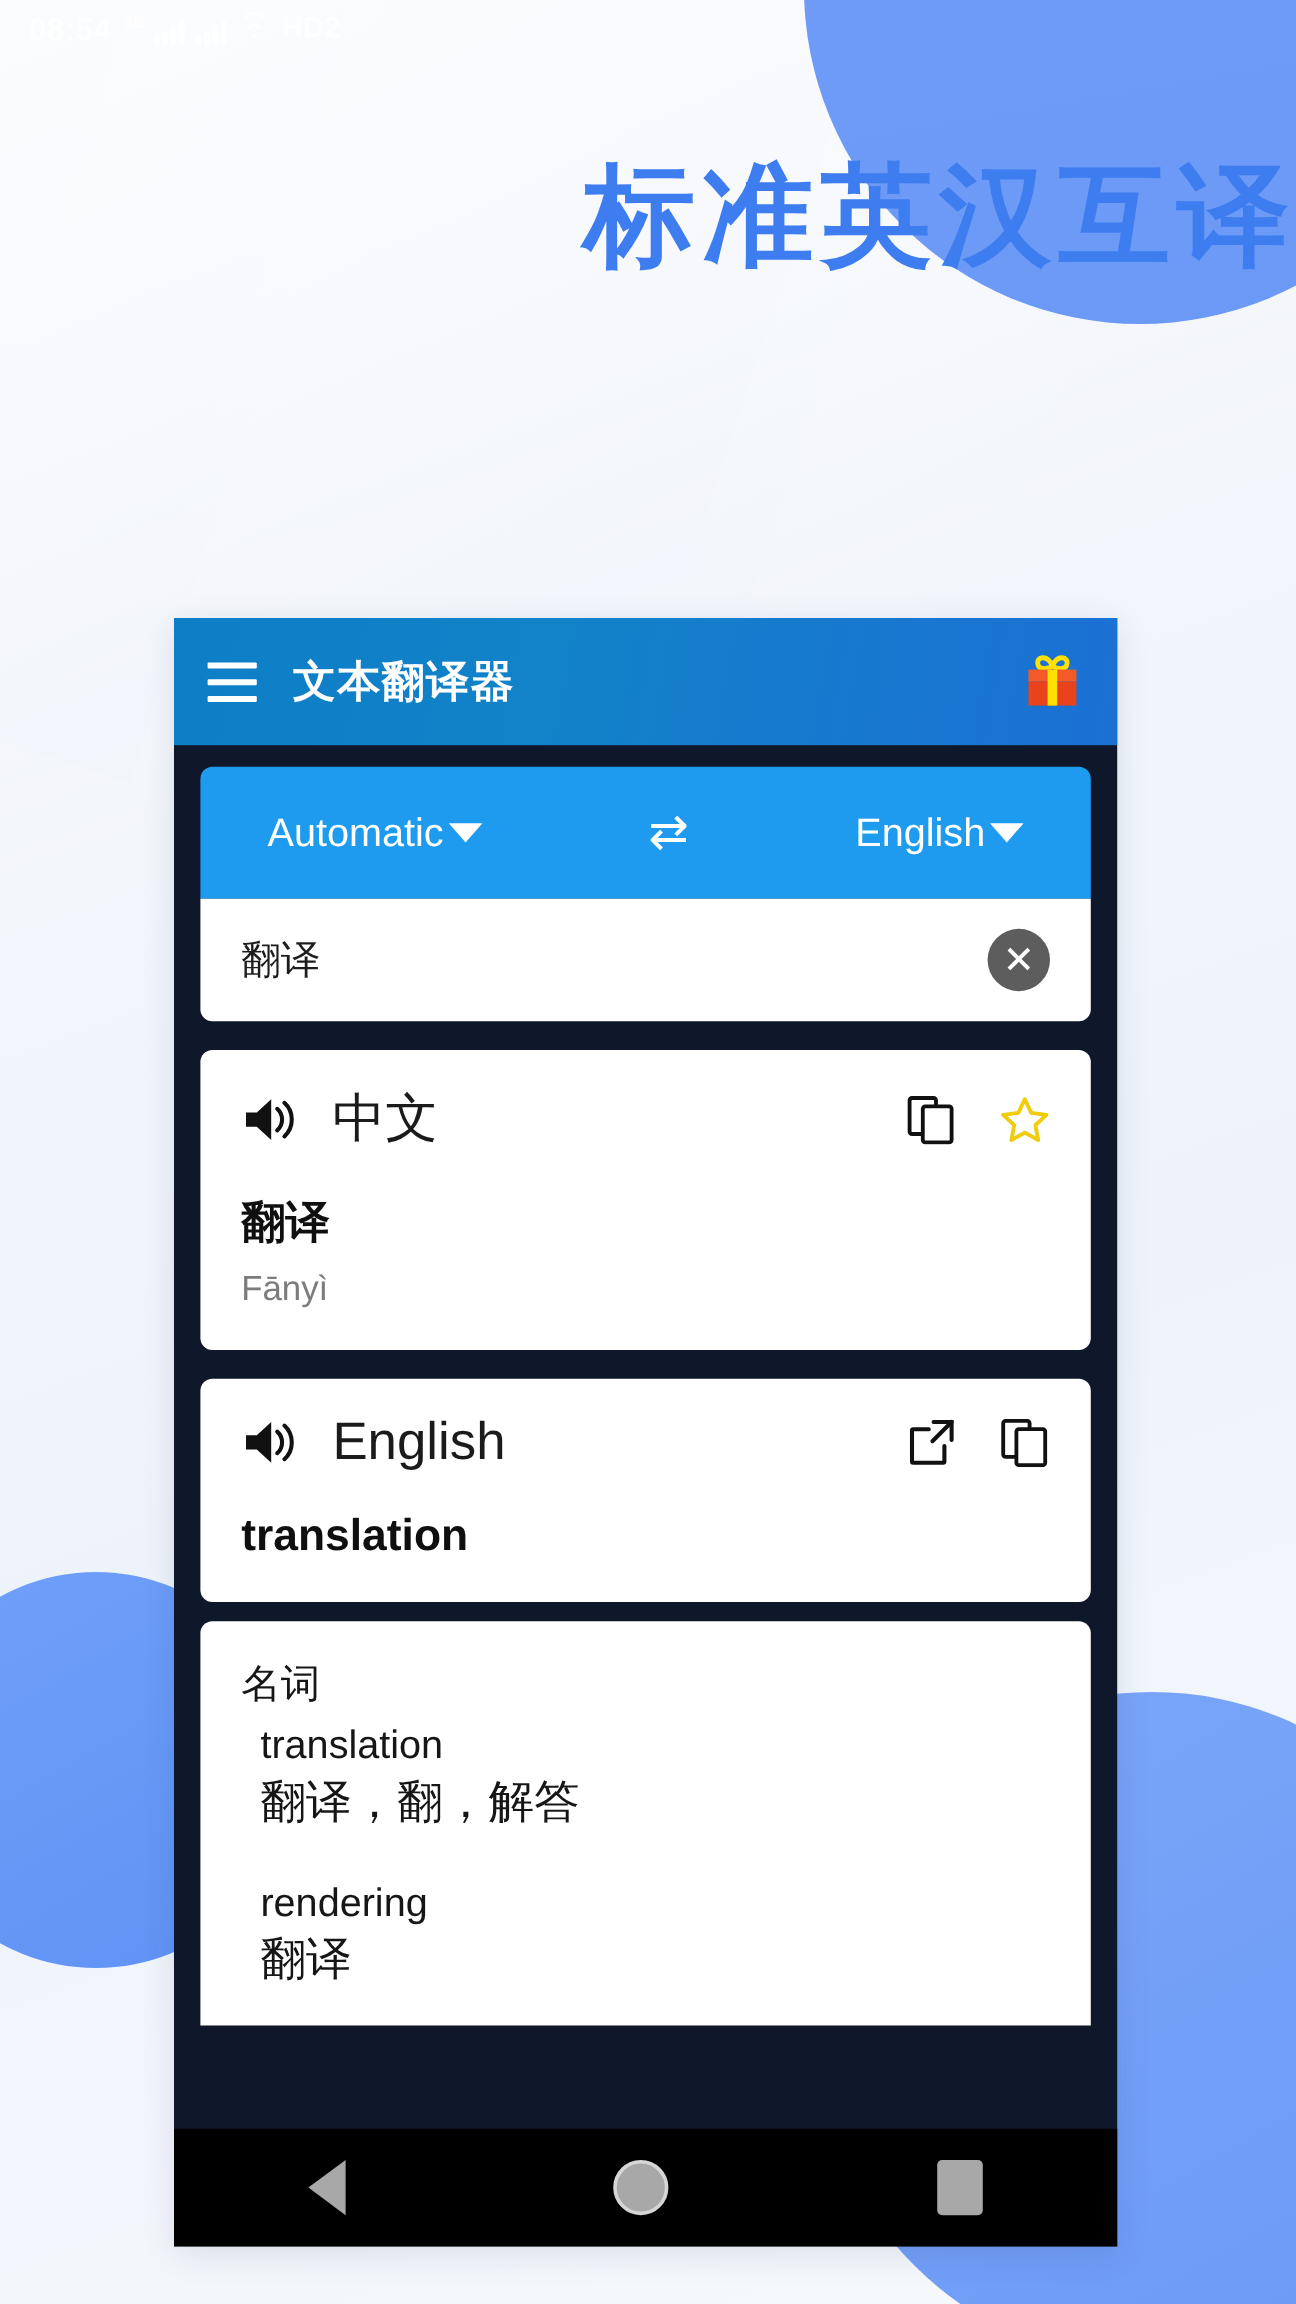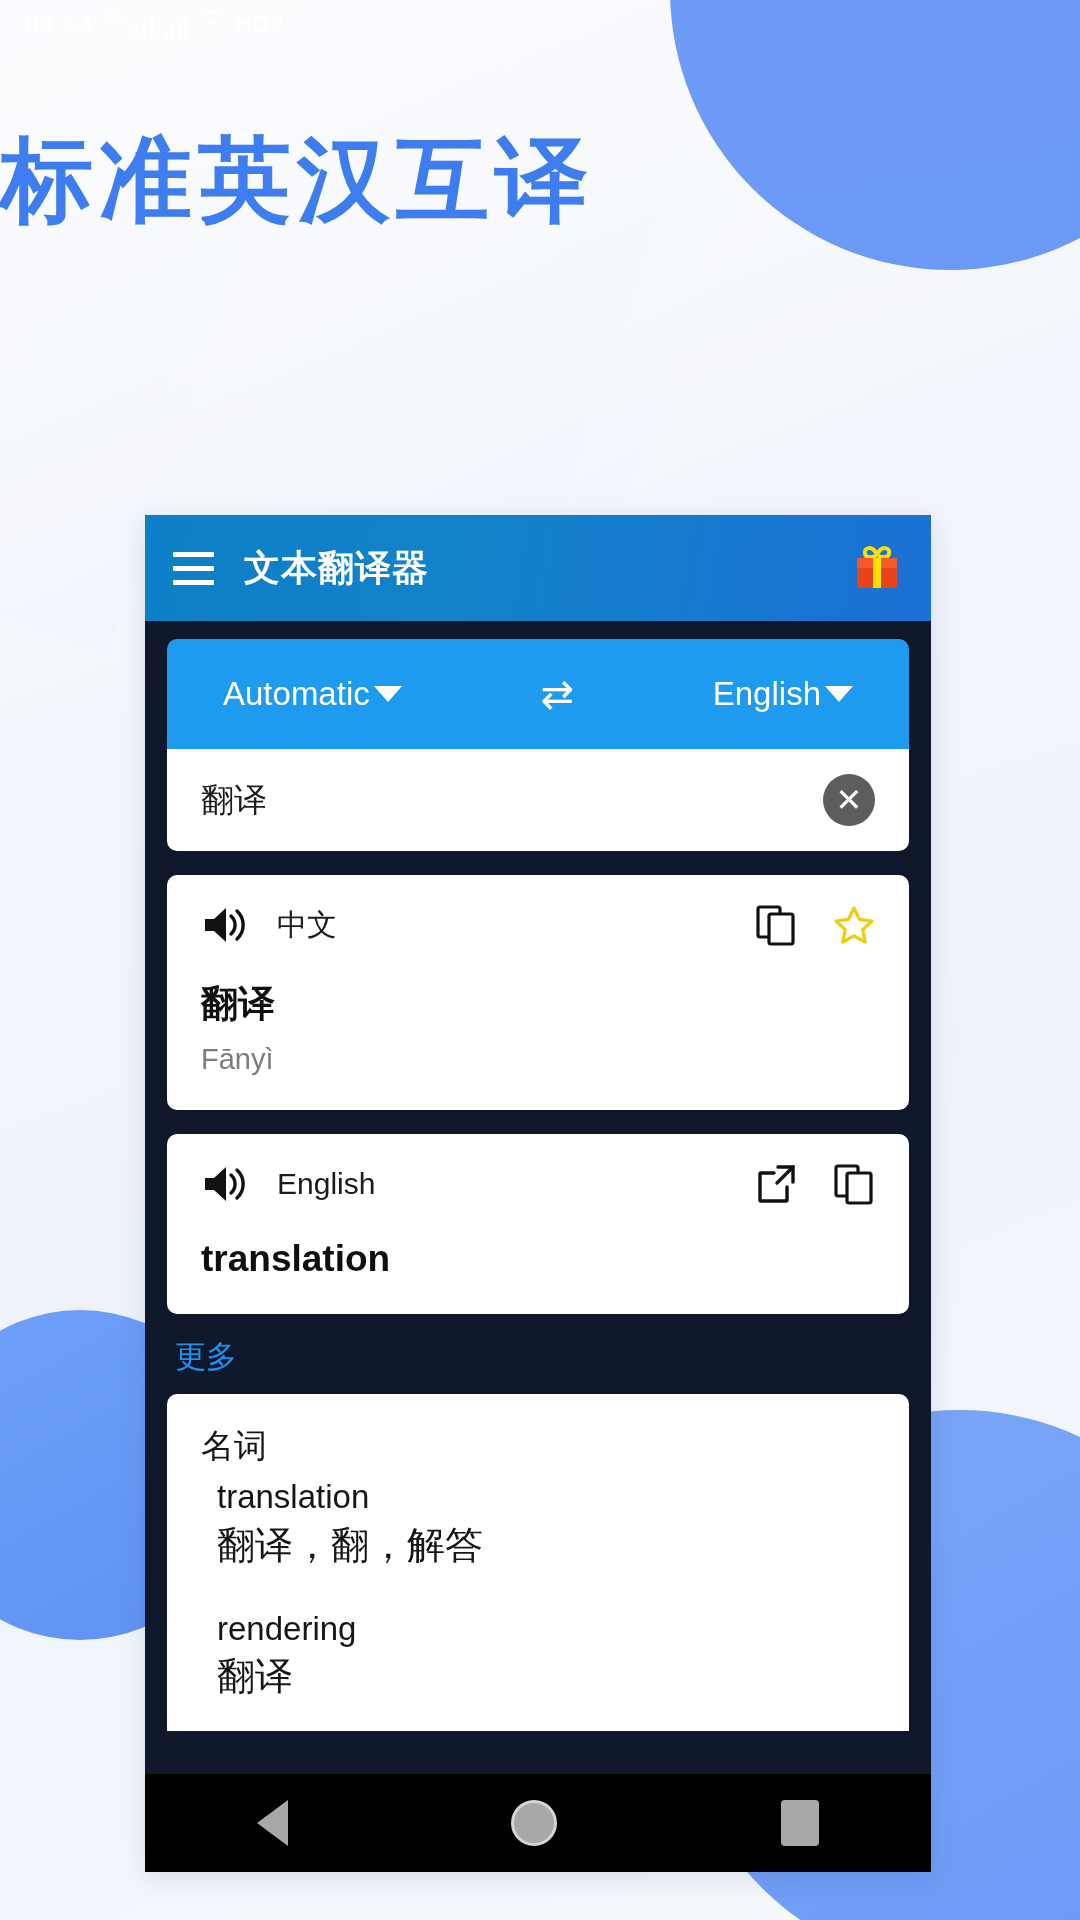--- a/index.html
+++ b/index.html
@@ -65,21 +65,21 @@
     border:3px solid rgba(255,255,255,.8);
     border-bottom-color:transparent; border-left-color:transparent; border-right-color:transparent;
     border-radius:50%;
   }
   .wifi span:nth-child(1){ width:28px; height:28px; bottom:0; }
   .wifi span:nth-child(2){ width:18px; height:18px; bottom:0; }
   .wifi span:nth-child(3){ width:8px;  height:8px;  bottom:1px; }
   .hd { font-size:24px; font-weight:bold; }
 
   
-  .hero { position:absolute; z-index:3; top:130px; left:0; width:100%; text-align:left; }
+  .hero { position:absolute; z-index:3; top:130px; left:0; width:100%; text-align:right; }
   .hero-title {
     font-size:93px; font-weight:bold; color:#3d7df0;
     letter-spacing:6px; line-height:1.08;
   }
   .hero-sub {
     margin-top:32px;
     font-size:49px; color:#3e454e; letter-spacing:2px;
   }
 
   
@@ -137,21 +137,21 @@
 
   
   .card {
     margin:24px 22px 0 22px;
     background:#fff;
     border-radius:10px;
     padding:28px 34px 34px 34px;
   }
   .card-head { display:flex; align-items:center; }
   .speaker { width:50px; height:44px; position:relative; margin-right:26px; }
-  .card-lang { font-size:30px; color:#1b1b1b; }
+  .card-lang { font-size:44px; color:#1b1b1b; }
   .card-actions { margin-left:auto; display:flex; align-items:center; gap:36px; }
   .icon-btn { width:42px; height:42px; position:relative; }
   .card-main { margin-top:32px; font-size:37px; font-weight:bold; color:#0f0f0f; }
   .card-pinyin { margin-top:14px; font-size:29px; color:#7c7c7c; }
 
   
   .more {
     margin:22px 22px 0 30px;
     font-size:31px; color:#1a93ef;
   }
@@ -307,21 +307,20 @@
           <svg viewBox="0 0 42 42" width="42" height="42">
             <rect x="3" y="3" width="22" height="30" rx="2" fill="none" stroke="#111" stroke-width="3.2"></rect>
             <rect x="14" y="10" width="24" height="30" rx="2" fill="#fff" stroke="#111" stroke-width="3.2"></rect>
           </svg>
         </span>
       </span>
     </div>
     <div class="card-main">translation</div>
   </div>
 
-  <div class="more">更多</div>
 
   <div class="dictcard">
     <div class="pos">名词</div>
 
     <div class="sense">
       <div class="sense-en">translation</div>
       <div class="sense-zh">翻译，翻，解答</div>
     </div>
 
 

